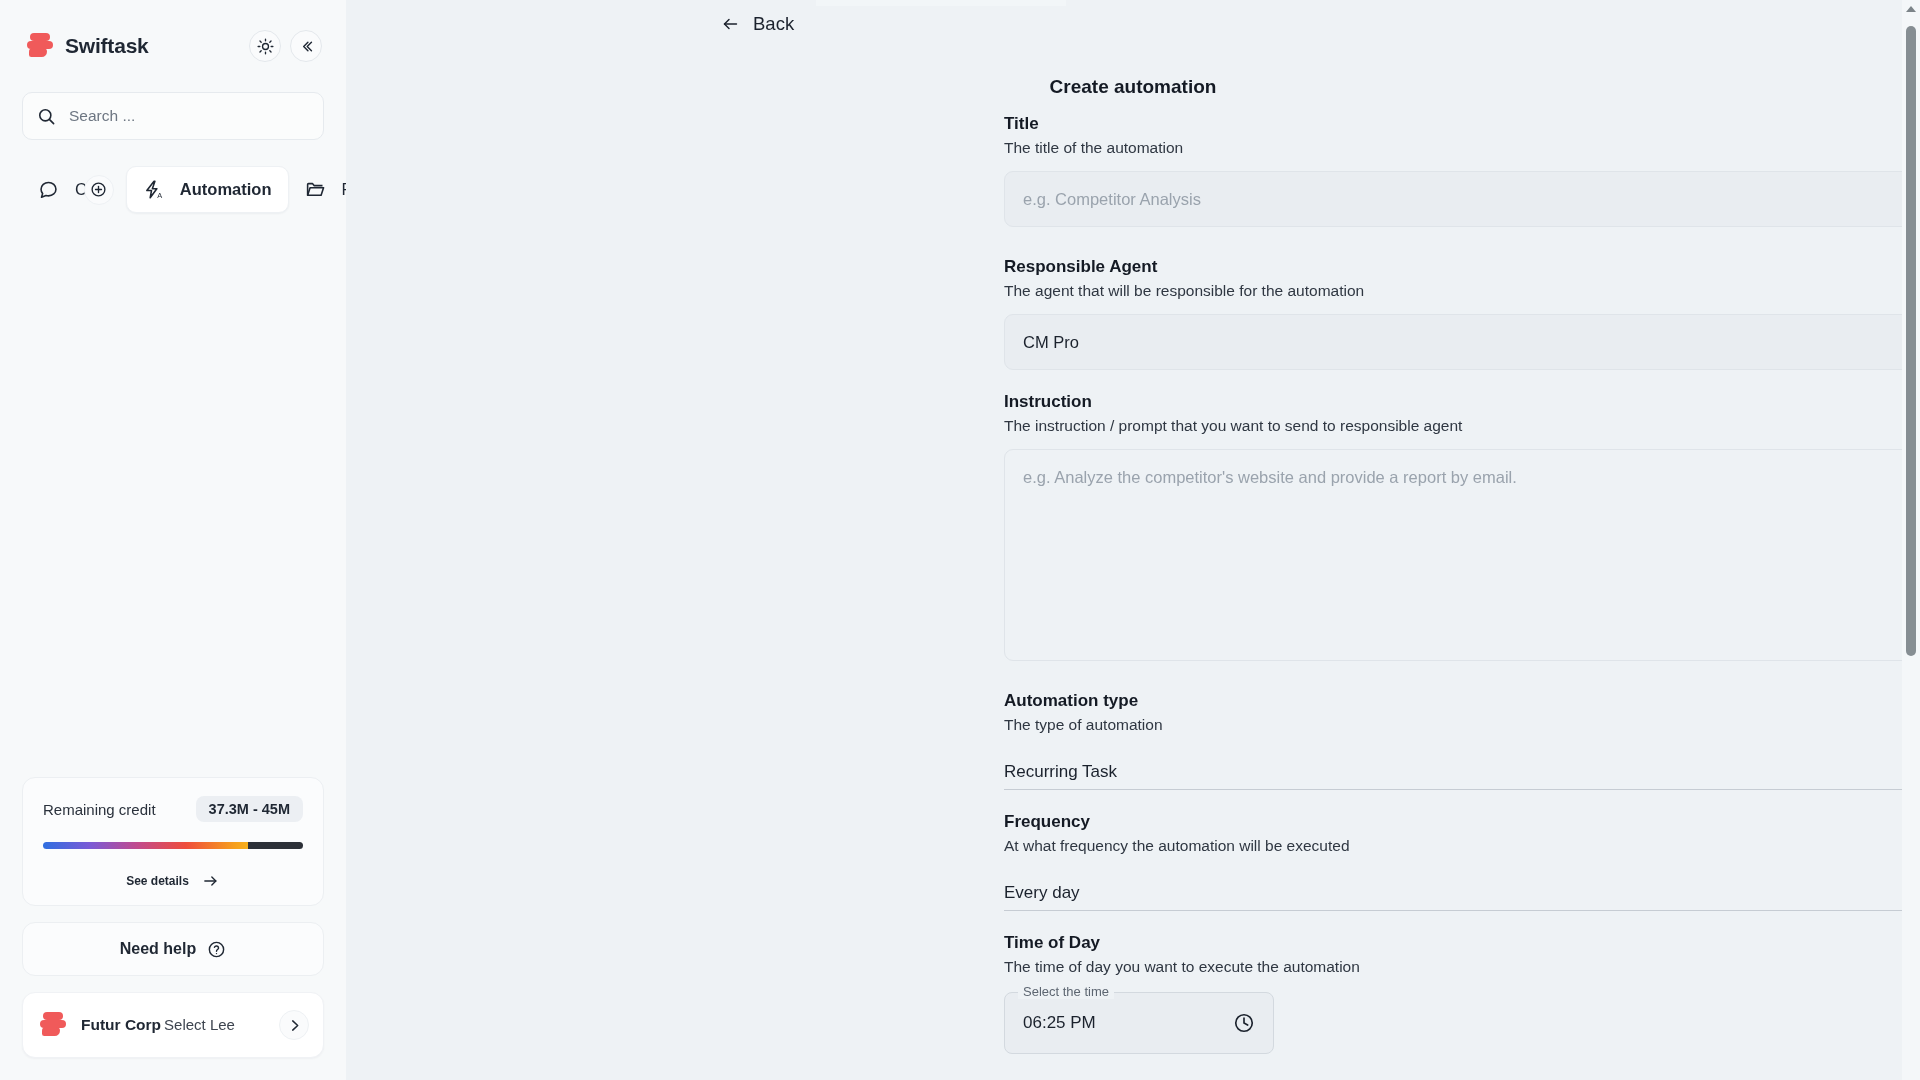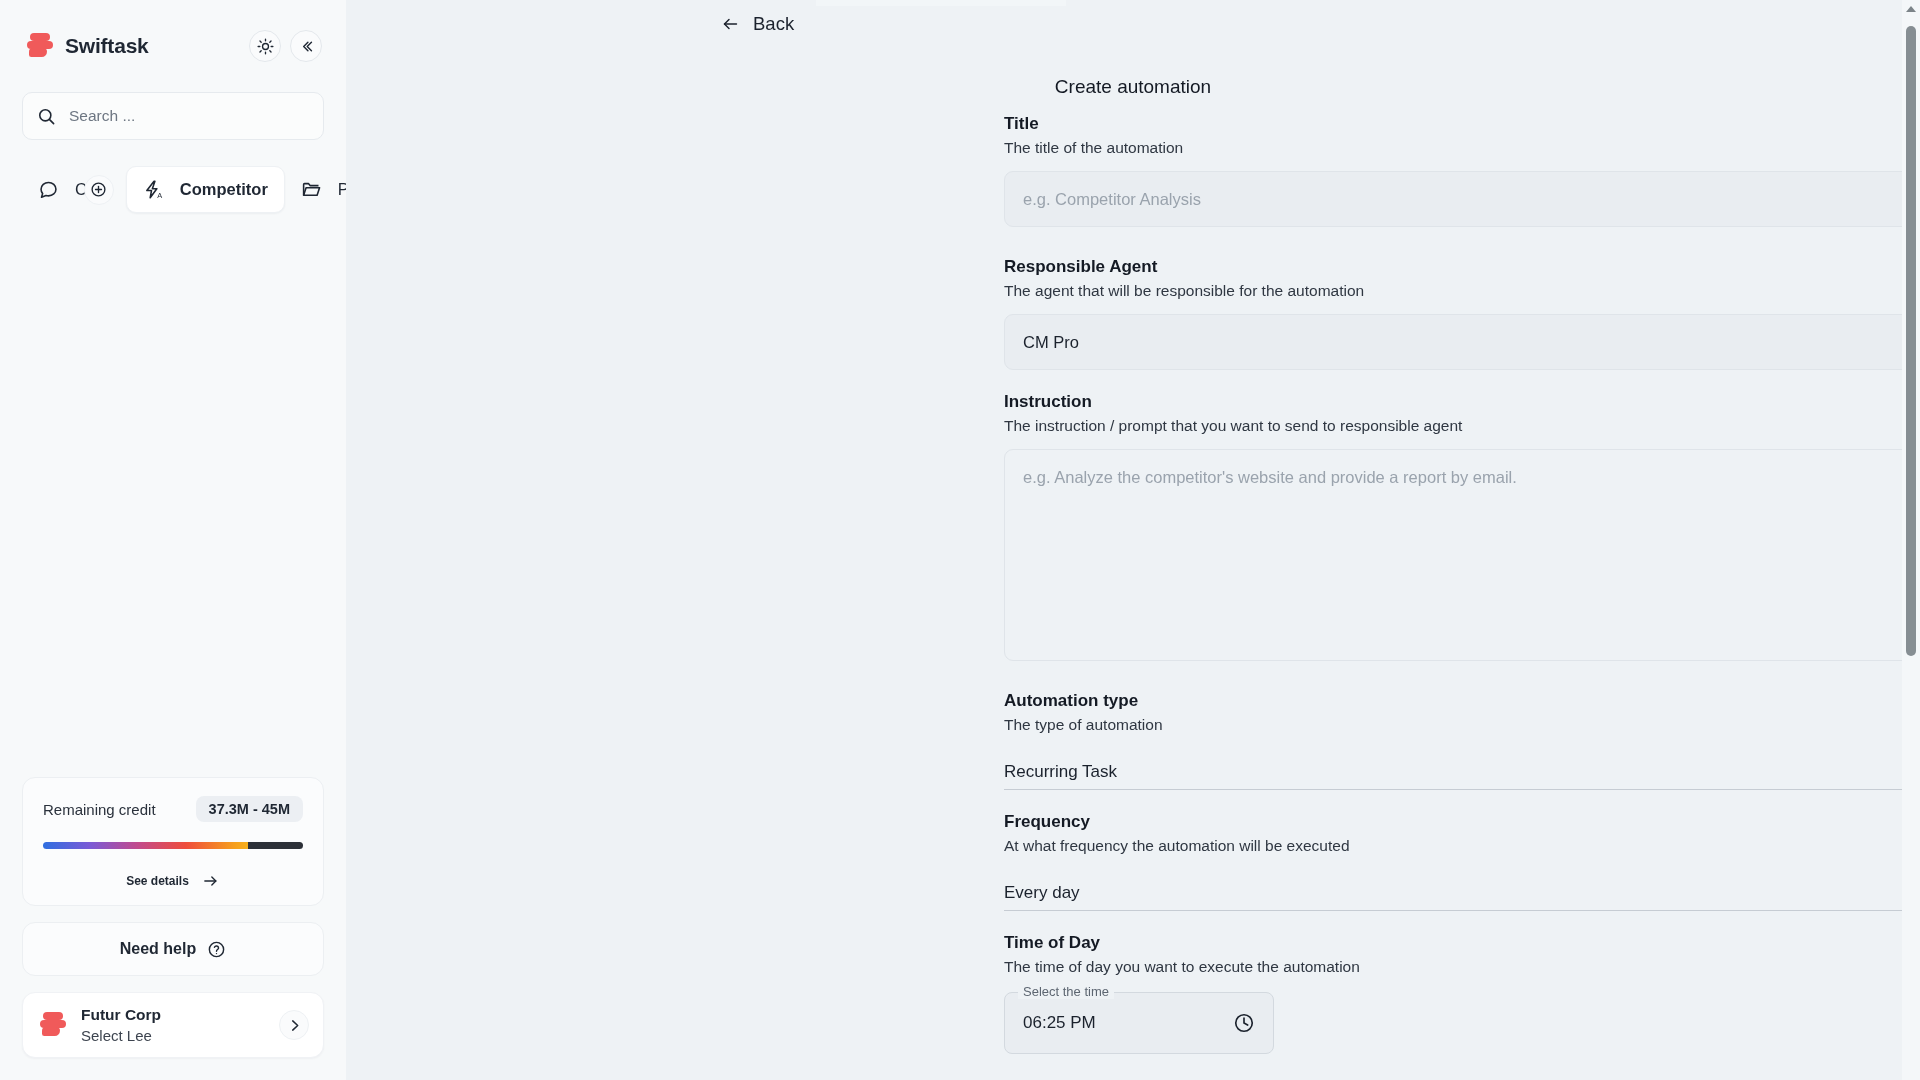--- a/index.html
+++ b/index.html
@@ -102,21 +102,21 @@
     border: 1px solid #eceff2; border-radius: 13px;
     display: flex; align-items: center; justify-content: center; gap: 11px; cursor: pointer;
   }
   .help-text { font-size: 16px; font-weight: bold; color: #1f2733; }
   .profile-card {
     margin-top: 16px; height: 66px; background: #ffffff;
     border: 1px solid #f0f2f5; border-radius: 13px;
     display: flex; align-items: center; padding: 0 14px 0 16px; gap: 14px; cursor: pointer;
     box-shadow: 0 1px 2px rgba(20,30,50,.04);
   }
-  .profile-info { flex: 1; display: flex; flex-direction: column; gap: 3px; }
+  .profile-info { flex: 1; display: flex; flex-direction: row; gap: 3px; }
   .profile-org { font-size: 15.5px; font-weight: bold; color: #1f2733; }
   .profile-user { font-size: 15px; color: #3d444f; }
   .profile-chev {
     width: 30px; height: 30px; border-radius: 50%; background: #fafbfc;
     border: 1px solid #eef1f4; display: flex; align-items: center; justify-content: center;
   }
 
   
   .main {
     flex: 1; height: 1080px; position: relative;
@@ -126,21 +126,21 @@
     position: absolute; top: 0; left: 470px; width: 250px; height: 6px;
     background: #f2f6f8;
   }
   .back-btn {
     position: absolute; left: 374px; top: 13px;
     display: flex; align-items: center; gap: 12px; cursor: pointer;
   }
   .back-label { font-size: 18.5px; color: #1b222d; }
   .page-title {
     position: absolute; top: 76px; left: 0; right: 0; text-align: center;
-    font-size: 19px; font-weight: normal; color: #141a24;
+    font-size: 19px; font-weight: bold; color: #141a24;
   }
   .form {
     position: absolute; top: 114px; left: 658px; width: 934px;
   }
 
   .fld { margin-bottom: 0; }
   .fld-title { font-size: 17px; font-weight: bold; color: #141a24; }
   .fld-desc { font-size: 15.5px; color: #2f3742; margin-top: 5px; }
 
   .txt-input {
@@ -274,21 +274,21 @@
     </div>
     <div class="nav-spacer"></div>
     <div class="nav-spacer"></div>
     <div class="nav-item active">
       <span>
         <svg width="21" height="21" viewBox="0 0 24 24" fill="none" stroke="#1f2733" stroke-width="1.8" stroke-linejoin="round">
           <path d="M12.6 2.5 4.4 13.2h5.3L8.2 21.5l7.6-10.4h-5.1l2.9-8.6Z"></path>
           <text x="16.2" y="21.2" font-size="8.5" fill="#1f2733" stroke="none" font-family="Liberation Sans, sans-serif">A</text>
         </svg>
       </span>
-      <span class="nav-label">Competitor</span>
+      <span class="nav-label">Automation</span>
     </div>
     <div class="nav-spacer"></div>
     <div class="nav-item">
       <span>
         <svg width="21" height="21" viewBox="0 0 24 24" fill="none" stroke="#1f2733" stroke-width="1.8" stroke-linejoin="round">
           <path d="M3 18.5V6.3a1 1 0 0 1 1-1h4.7l1.9 2.3H20"></path>
           <path d="M3 18.5h15.4l2.8-8.6H5.8L3 18.5Z"></path>
         </svg>
       </span>
       <span class="nav-label">Projects</span>

